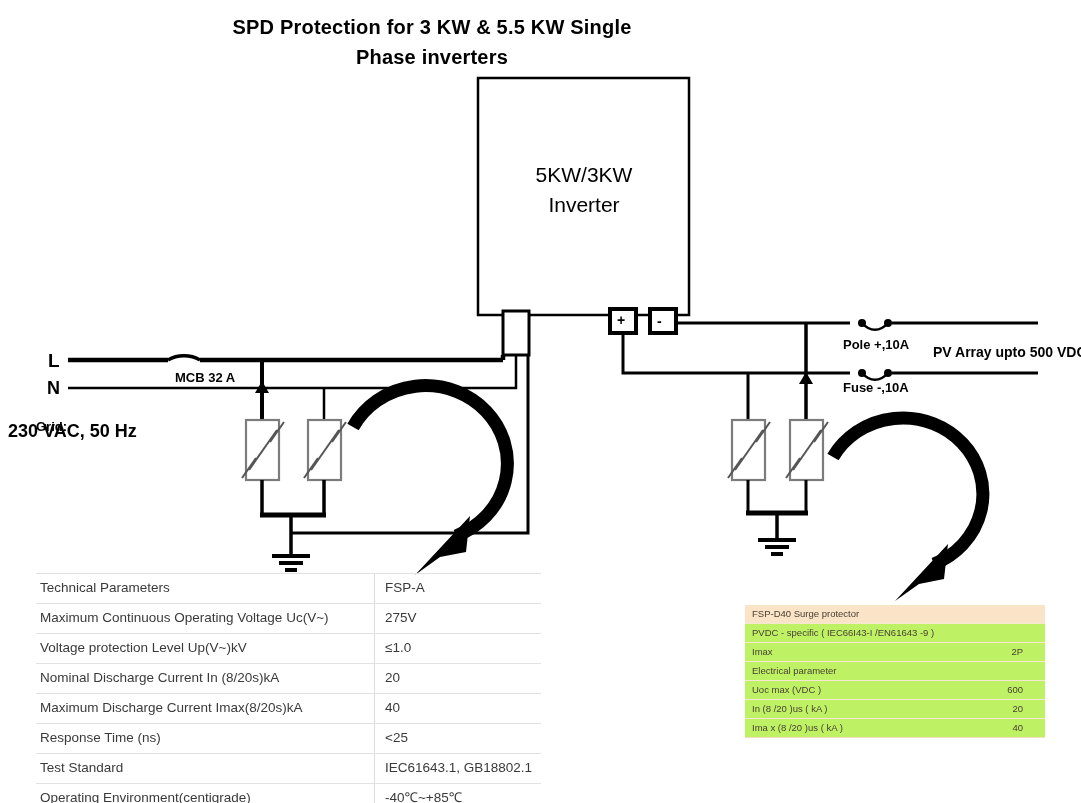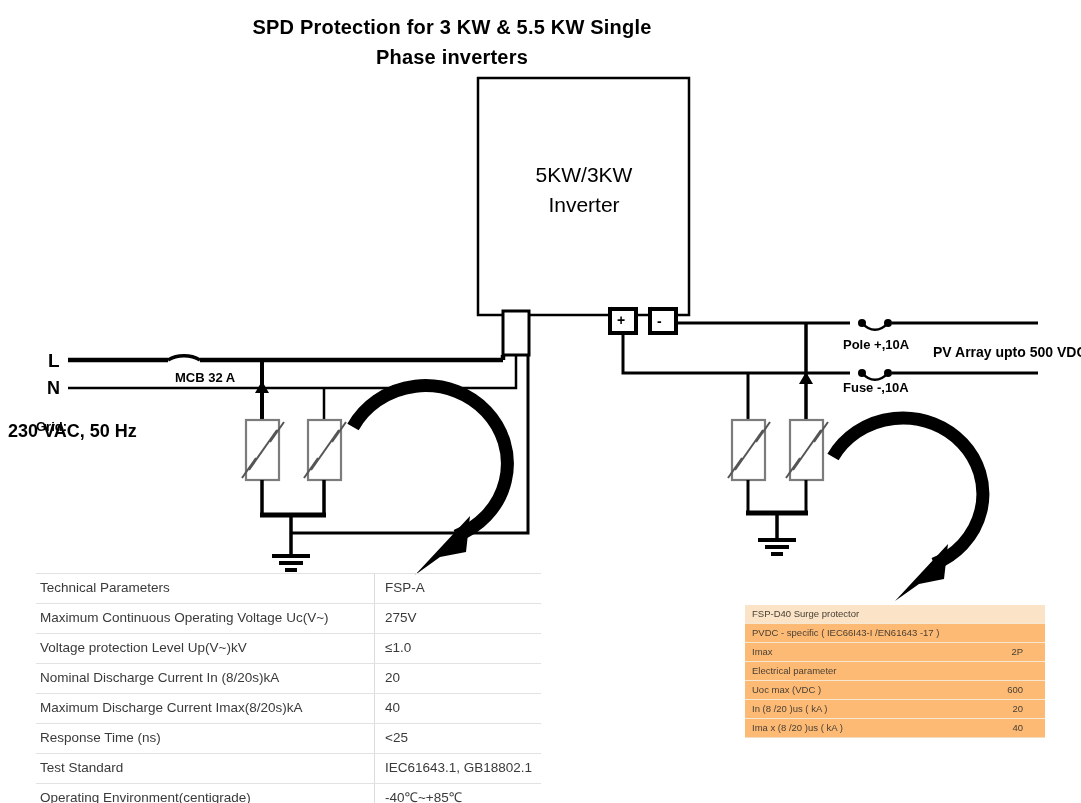--- a/index.html
+++ b/index.html
@@ -3,21 +3,21 @@
 <meta charset="utf-8">
 <style>
   html,body{margin:0;padding:0;background:#ffffff;}
   body{width:1081px;height:803px;position:relative;overflow:hidden;
        font-family:"Liberation Sans",sans-serif;color:#000;}
 
   #root{position:absolute;left:0;top:0;width:1081px;height:803px;}
 
   
   .title{position:absolute;left:0;top:12px;width:864px;text-align:center;
-         font-size:20px;font-weight:bold;line-height:30px;letter-spacing:.2px;padding-left:20px;}
+         font-size:20px;font-weight:bold;line-height:30px;letter-spacing:.2px;}
   .title .l2{display:block;}
 
   
   #diagram{position:absolute;left:0;top:0;width:1081px;height:803px;}
 
   
   .lbl{position:absolute;font-family:"Liberation Sans",sans-serif;
        font-weight:bold;color:#000;white-space:nowrap;}
 
   .lbl-L{left:48px;top:350px;font-size:19px;}
@@ -39,21 +39,21 @@
             font-family:"Liberation Sans",sans-serif;}
   .tbl-left td{padding:6px 2px 7px 4px;border-bottom:1px solid #e2e2e2;
                font-weight:normal;line-height:16px;vertical-align:middle;}
   .tbl-left tr:first-child td{border-top:1px solid #e2e2e2;}
   .tbl-left td.k{width:332px;border-right:1px solid #dcdcdc;}
   .tbl-left td.v{padding-left:10px;}
 
   
   .tbl-right{position:absolute;left:745px;top:605px;width:300px;
              border-collapse:collapse;font-size:9.5px;color:#4a4035;
-             font-family:"Liberation Sans",sans-serif;background:#fdba74;}
+             font-family:"Liberation Sans",sans-serif;background:#bef264;}
   .tbl-right td{padding:3px 4px 3px 7px;line-height:12px;
                 border-bottom:1px solid #f6e7d2;vertical-align:middle;}
   .tbl-right td.rv{text-align:right;padding-right:22px;width:60px;}
   .tbl-right tr.hdr td{background:#fae3c6;}
   .tbl-right tr.hdr td.rv{background:#fae3c6;}
   .tbl-right tr:last-child td{border-bottom:1px solid #f0ddc2;}
 </style>
 </head>
 <body>
 
@@ -229,21 +229,21 @@
       </tbody>
   </table>
 
   <table class="tbl-right">
     <tbody>
         <tr class="hdr">
           <td>FSP-D40 Surge protector</td>
           <td class="rv"></td>
         </tr>
         <tr>
-          <td>PVDC - specific ( IEC66I43-I /EN61643 -17 )</td>
+          <td>PVDC - specific ( IEC66I43-I /EN61643 -9 )</td>
           <td class="rv"></td>
         </tr>
         <tr>
           <td>Imax</td>
           <td class="rv">2P</td>
         </tr>
         <tr>
           <td>Electrical parameter</td>
           <td class="rv"></td>
         </tr>

